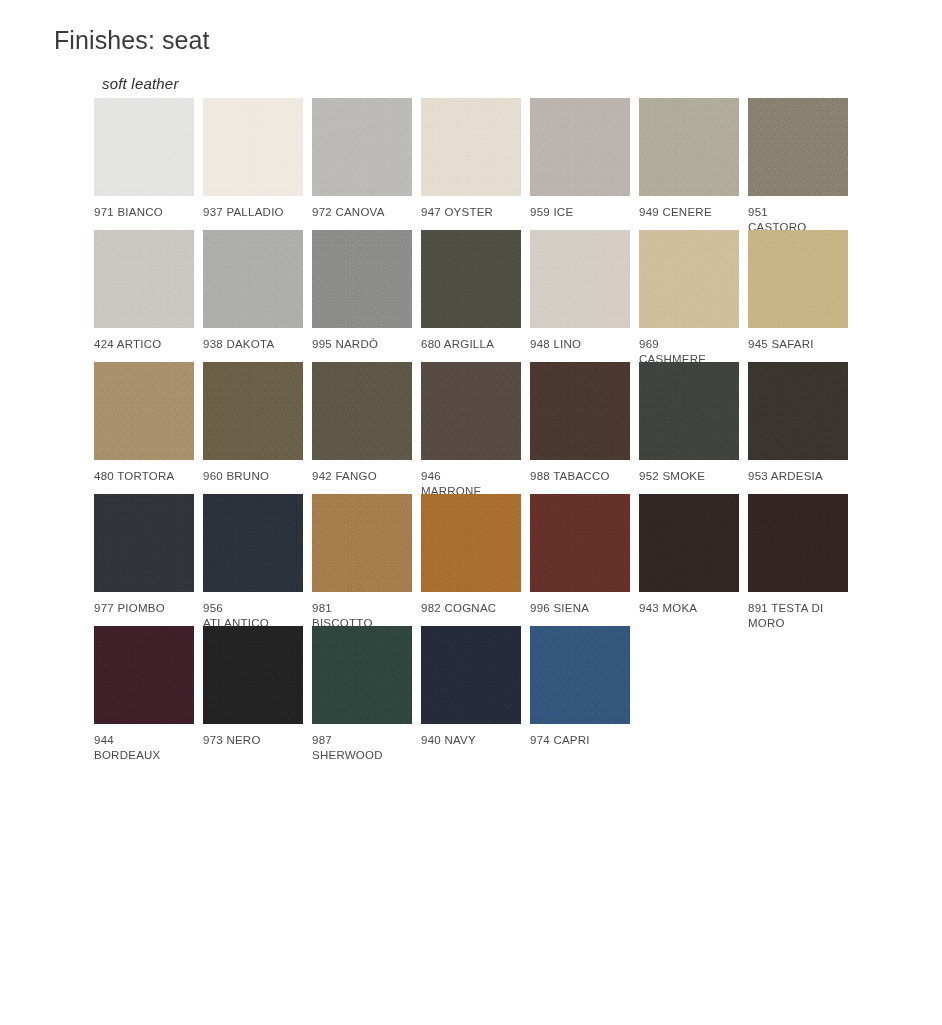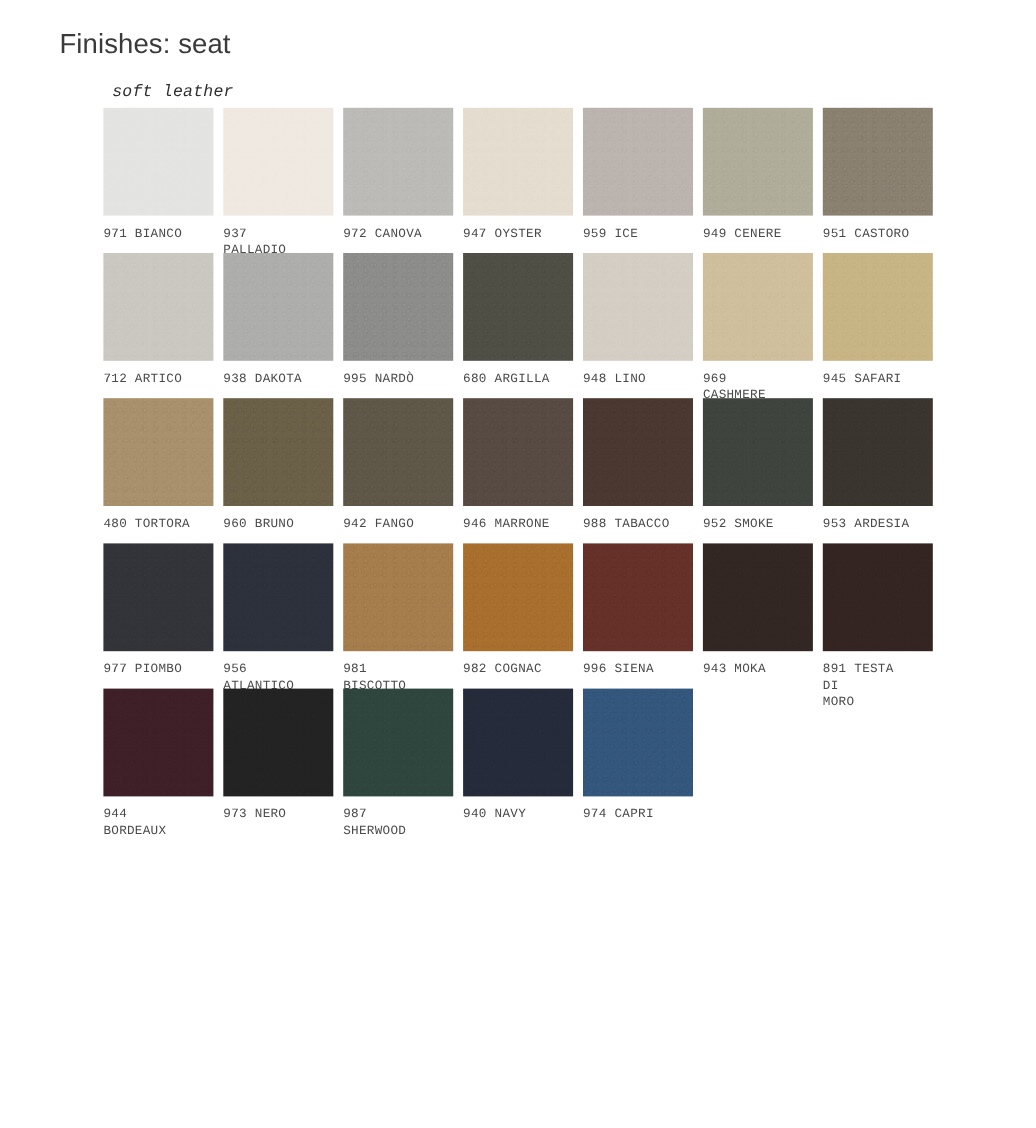--- a/index.html
+++ b/index.html
@@ -36,34 +36,32 @@
     width: 810px;
   }
 
   .group-title {
     font-size: 15px;
     font-style: italic;
     color: #2f2f2f;
     letter-spacing: 0.2px;
     line-height: 20px;
     margin: 0 0 4px 8px;
-    font-family: Liberation Mono, monospace;
   }
 
   .swatch-grid {
     display: grid;
     grid-template-columns: repeat(7, 109px);
     grid-auto-rows: 132px;
     align-items: start;
   }
 
   .swatch-cell {
     width: 89px;
     position: relative;
-    font-family: Liberation Mono, monospace;
   }
 
   .swatch-chip {
     width: 100px;
     height: 98px;
     display: block;
     position: relative;
     overflow: hidden;
   }
 
@@ -126,21 +124,21 @@
       <div class="swatch-cell">
         <span class="swatch-chip" style="background-color: rgb(177, 173, 155);"></span>
         <span class="swatch-label">949 CENERE</span>
       </div>
       <div class="swatch-cell">
         <span class="swatch-chip" style="background-color: rgb(139, 129, 113);"></span>
         <span class="swatch-label">951 CASTORO</span>
       </div>
       <div class="swatch-cell">
         <span class="swatch-chip" style="background-color: rgb(203, 200, 193);"></span>
-        <span class="swatch-label">712 ARTICO</span>
+        <span class="swatch-label">424 ARTICO</span>
       </div>
       <div class="swatch-cell">
         <span class="swatch-chip" style="background-color: rgb(174, 174, 172);"></span>
         <span class="swatch-label">938 DAKOTA</span>
       </div>
       <div class="swatch-cell">
         <span class="swatch-chip" style="background-color: rgb(141, 141, 139);"></span>
         <span class="swatch-label">995 NARDÒ</span>
       </div>
       <div class="swatch-cell">

